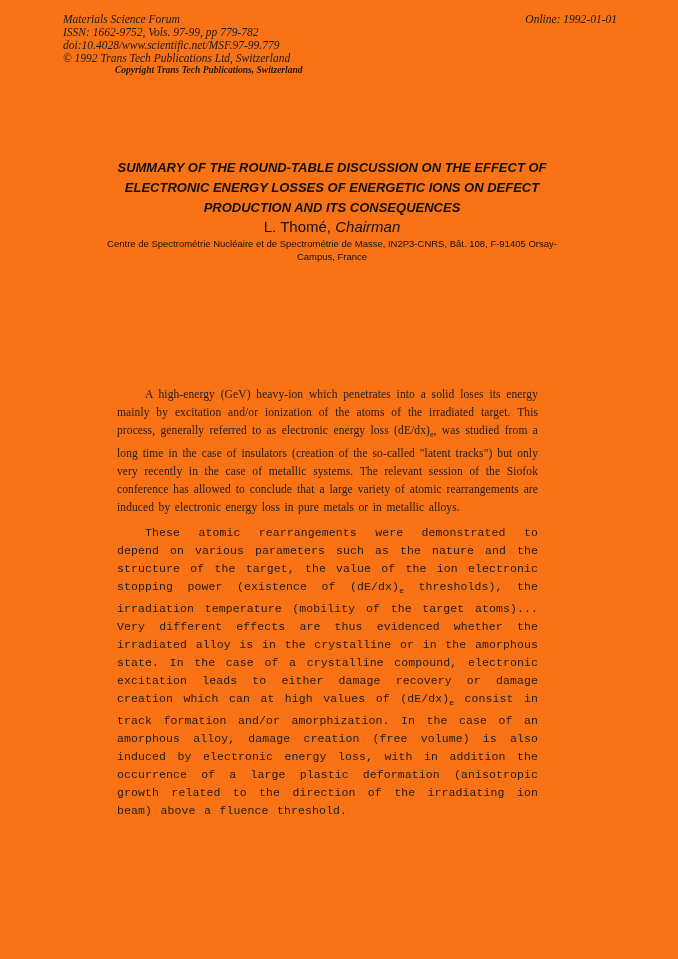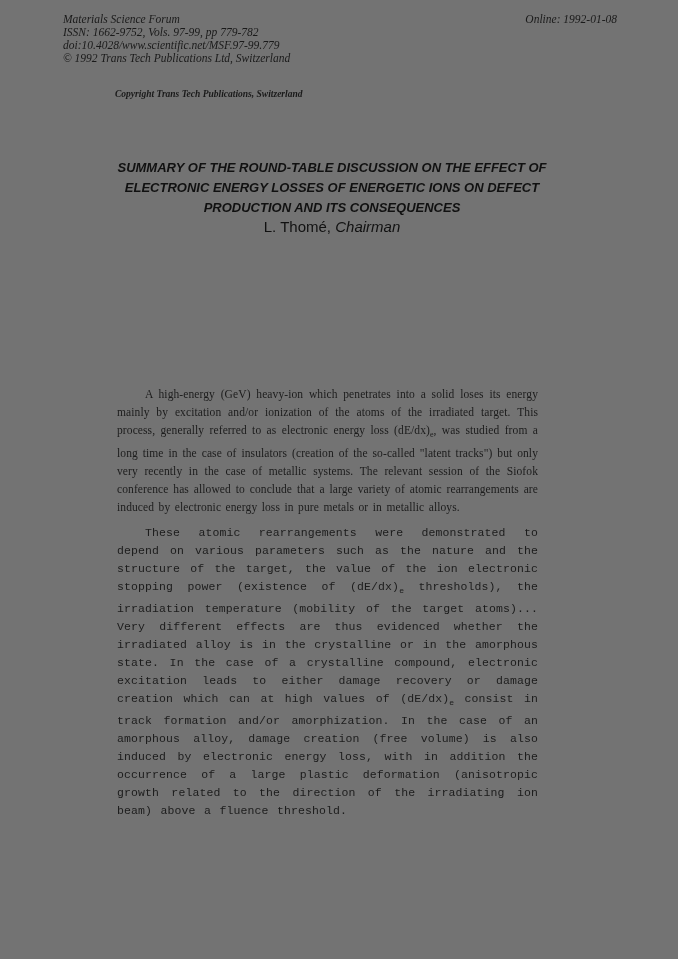--- a/index.html
+++ b/index.html
@@ -4,21 +4,21 @@
 <style>
   html, body {
     margin: 0;
     padding: 0;
     background: #ffffff;
   }
   .page {
     position: relative;
     width: 678px;
     height: 959px;
-    background: #737373;
+    background: #f97316;
     color: #1a1a1a;
     overflow: hidden;
   }
 
   
   .header-left {
     position: absolute;
     left: 63px;
     top: 13px;
     font-family: "Liberation Serif", serif;
@@ -43,21 +43,20 @@
     position: absolute;
     left: 115px;
     top: 65px;
     font-family: "Liberation Serif", serif;
     font-style: italic;
     font-weight: bold;
     font-size: 9.5px;
     line-height: 11px;
     color: #1a1a1a;
     white-space: nowrap;
-    margin-top: 24px;
   }
 
   
   .paper-title {
     position: absolute;
     left: 106px;
     top: 149px;
     width: 452px;
     text-align: center;
     font-family: "Liberation Sans", sans-serif;
@@ -126,27 +125,28 @@
 
 <div class="page">
 
   <div class="header-left">
     <div>Materials Science Forum</div>
     <div>ISSN: 1662-9752, Vols. 97-99, pp 779-782</div>
     <div>doi:10.4028/www.scientific.net/MSF.97-99.779</div>
     <div>© 1992 Trans Tech Publications Ltd, Switzerland</div>
   </div>
 
-  <div class="online-date">Online: 1992-01-08</div>
+  <div class="online-date">Online: 1992-01-01</div>
 
   <div class="copyright-notice">Copyright Trans Tech Publications, Switzerland</div>
 
   <h1 class="paper-title">SUMMARY OF THE ROUND-TABLE DISCUSSION ON THE EFFECT OF ELECTRONIC ENERGY LOSSES OF ENERGETIC IONS ON DEFECT PRODUCTION AND ITS CONSEQUENCES</h1>
 
   <div class="author-line"><span>L. Thomé, </span><span class="author-role">Chairman</span></div>
 
+  <div class="affiliation">Centre de Spectrométrie Nucléaire et de Spectrométrie de Masse, IN2P3-CNRS, Bât. 108, F-91405 Orsay-Campus, France</div>
 
   <div class="body-text">
     <p><span>A high-energy (GeV) heavy-ion which penetrates into a solid loses its energy mainly by excitation and/or ionization of the atoms of the irradiated target. This process, generally referred to as electronic energy loss (dE/dx)</span><span class="sub-e">e</span><span>, was studied from a long time in the case of insulators (creation of the so-called "latent tracks") but only very recently in the case of metallic systems. The relevant session of the Siofok conference has allowed to conclude that a large variety of atomic rearrangements are induced by electronic energy loss in pure metals or in metallic alloys.</span></p>
     <p><span>These atomic rearrangements were demonstrated to depend on various parameters such as the nature and the structure of the target, the value of the ion electronic stopping power (existence of (dE/dx)</span><span class="sub-e">e</span><span> thresholds), the irradiation temperature (mobility of the target atoms)... Very different effects are thus evidenced whether the irradiated alloy is in the crystalline or in the amorphous state. In the case of a crystalline compound, electronic excitation leads to either damage recovery or damage creation which can at high values of (dE/dx)</span><span class="sub-e">e</span><span> consist in track formation and/or amorphization. In the case of an amorphous alloy, damage creation (free volume) is also induced by electronic energy loss, with in addition the occurrence of a large plastic deformation (anisotropic growth related to the direction of the irradiating ion beam) above a fluence threshold.</span></p>
   </div>
 
 </div>
 
 </body></html>

